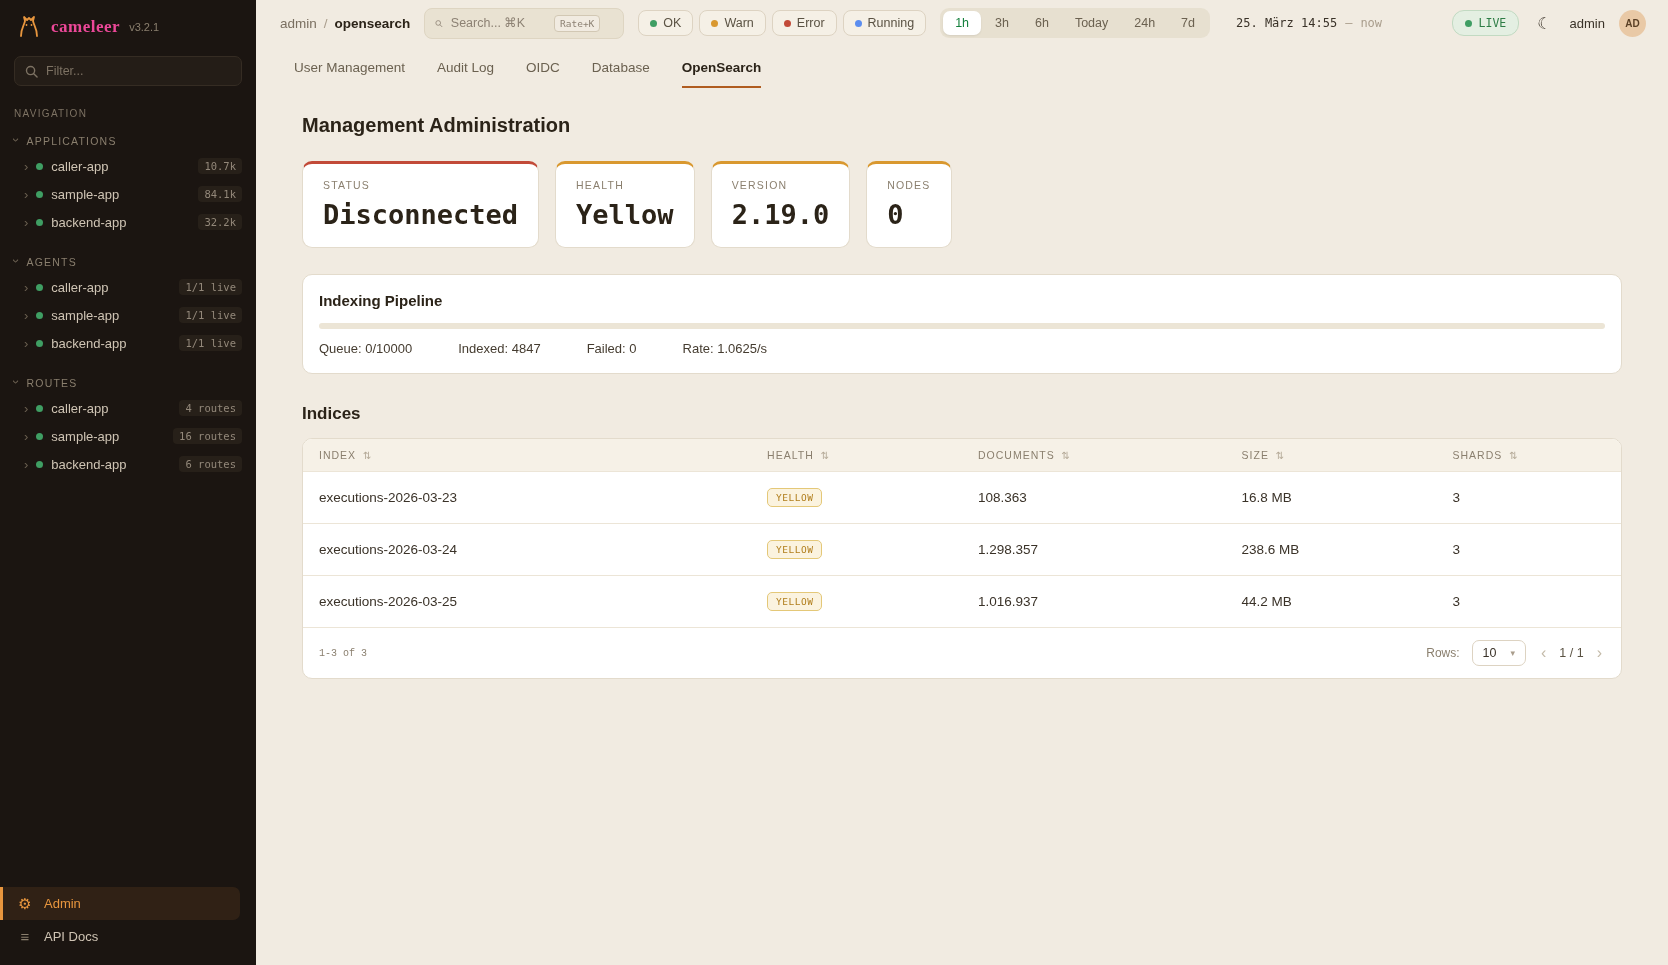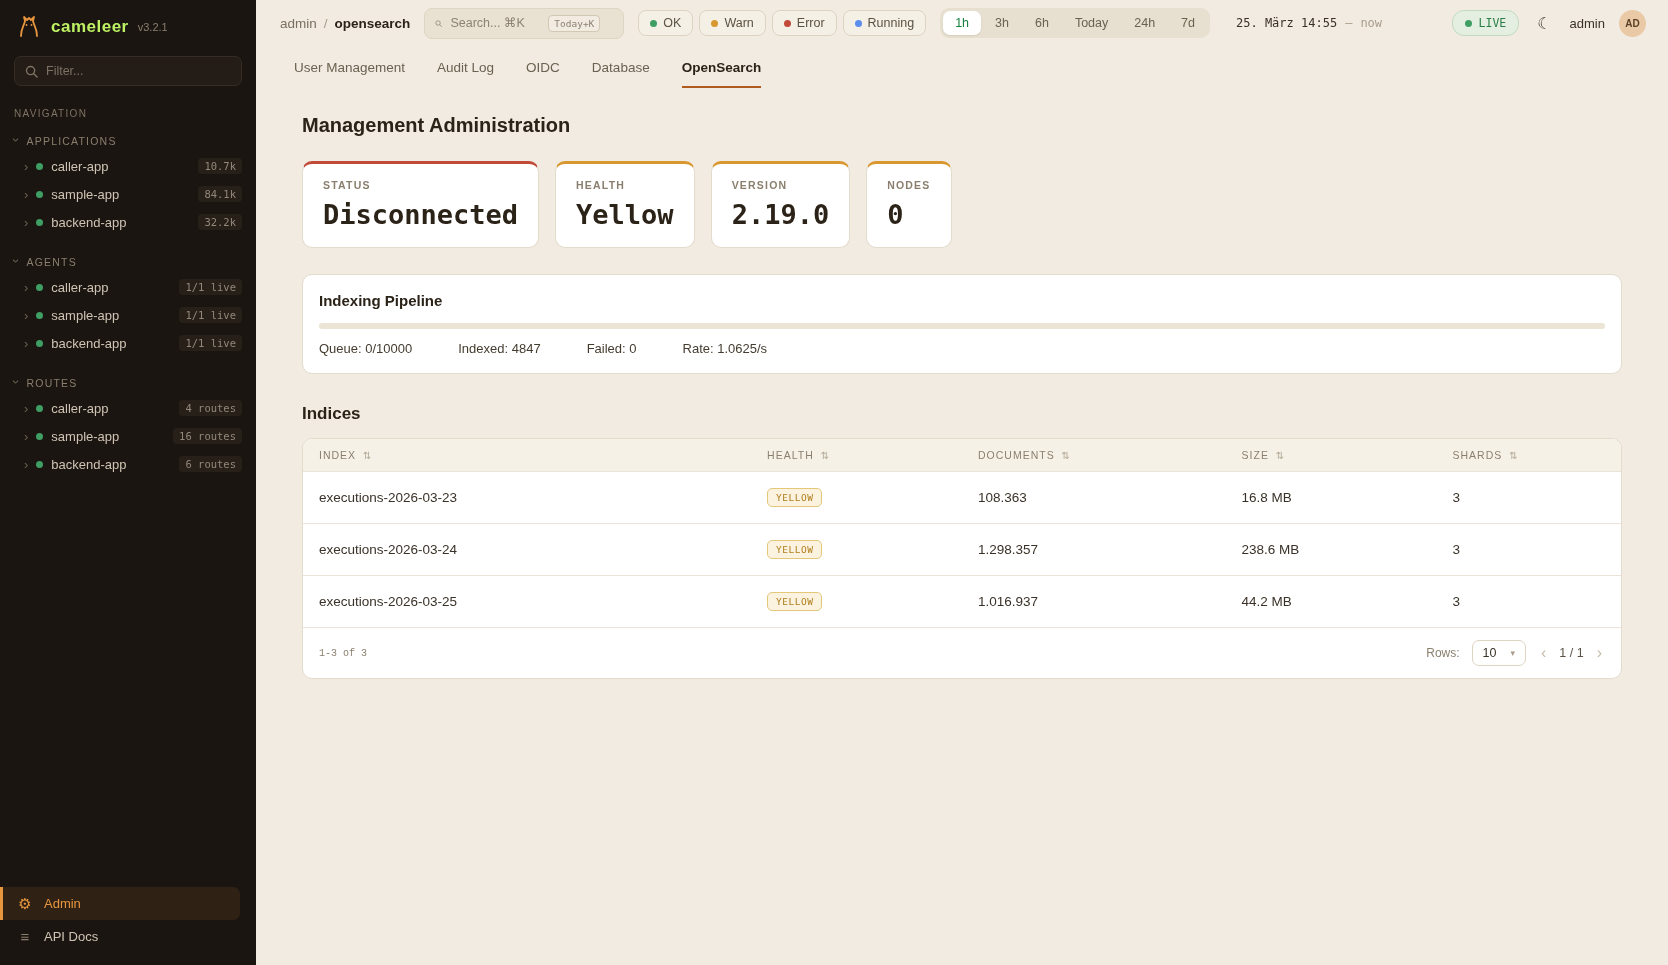--- a/index.html
+++ b/index.html
@@ -9,21 +9,21 @@
     background:#f1ebe1; color:#2b2318; display:flex;
   }
 
   
   .sidebar {
     width:256px; min-width:256px; height:100%; background:#1b1511;
     color:#cfc4b4; display:flex; flex-direction:column; padding-top:14px;
   }
   .logo-row { display:flex; align-items:center; gap:9px; padding:0 16px 16px; }
   .logo-mark { width:26px; height:26px; flex:none; }
-  .logo-name { color:#bef264; font-weight:bold; font-size:17px; letter-spacing:.5px; }
+  .logo-name { color:#ec4899; font-weight:bold; font-size:17px; letter-spacing:.5px;font-family:Liberation Serif, serif; }
   .logo-ver { color:#8a7f6e; font-size:11px; }
   .filter-box {
     margin:0 14px 22px; background:#241d17; border:1px solid #352c23; border-radius:7px;
     display:flex; align-items:center; gap:8px; padding:7px 10px;
   }
   .filter-box svg { flex:none; }
   .filter-box input {
     background:transparent; border:none; outline:none; color:#cfc4b4; font-size:12.5px; width:100%;
     font-family:"Liberation Sans","DejaVu Sans",sans-serif;
   }
@@ -120,21 +120,21 @@
   .tab.active { color:#2b2318; font-weight:bold; border-bottom-color:#b05c20; }
 
   
   .content { padding:26px 46px 0; overflow:auto; }
   .page-title { font-size:20px; font-weight:bold; margin-bottom:24px; }
   .stats-row { display:flex; gap:16px; margin-bottom:26px; }
   .stat-card {
     background:#ffffff; border:1px solid #e3dbcc; border-top-width:3px; border-radius:10px;
     padding:15px 20px 17px; min-width:80px;
   }
-  .stat-label { font-size:10.5px; letter-spacing:1.2px; color:#8a7f6e; margin-bottom:8px;font-weight:bold; }
+  .stat-label { font-size:10.5px; letter-spacing:1.2px; color:#8a7f6e; margin-bottom:8px; }
   .stat-value {
     font-family:"DejaVu Sans Mono","Liberation Mono",monospace; font-size:27px; font-weight:bold; color:#2b2318;
   }
 
   .panel {
     background:#ffffff; border:1px solid #e3dbcc; border-radius:10px; padding:17px 16px; margin-bottom:30px;
   }
   .panel-title { font-size:15px; font-weight:bold; margin-bottom:14px; }
   .progress-track { height:6px; background:#ece5d6; border-radius:3px; overflow:hidden; margin-bottom:12px; }
   .progress-fill { height:100%; width:0; background:#e8963e; border-radius:3px; }
@@ -288,21 +288,21 @@
       <span class="crumb-sep">/</span>
       <span class="crumb-current">opensearch</span>
     </div>
 
     <div class="searchbox">
       <svg width="13" height="13" viewBox="0 0 14 14">
         <circle cx="6" cy="6" r="4.4" fill="none" stroke="#8d8274" stroke-width="1.5"></circle>
         <line x1="9.4" y1="9.4" x2="13" y2="13" stroke="#8d8274" stroke-width="1.5" stroke-linecap="round"></line>
       </svg>
       <input placeholder="Search... ⌘K" style="">
-      <span class="kbd">Today+K</span>
+      <span class="kbd">Rate+K</span>
     </div>
 
     <div class="filter-pills">
       <button class="pill">
         <span class="dot" style="background: rgb(63, 158, 99);"></span>
         <span>OK</span>
       </button>
       <button class="pill">
         <span class="dot" style="background: rgb(217, 152, 47);"></span>
         <span>Warn</span>

